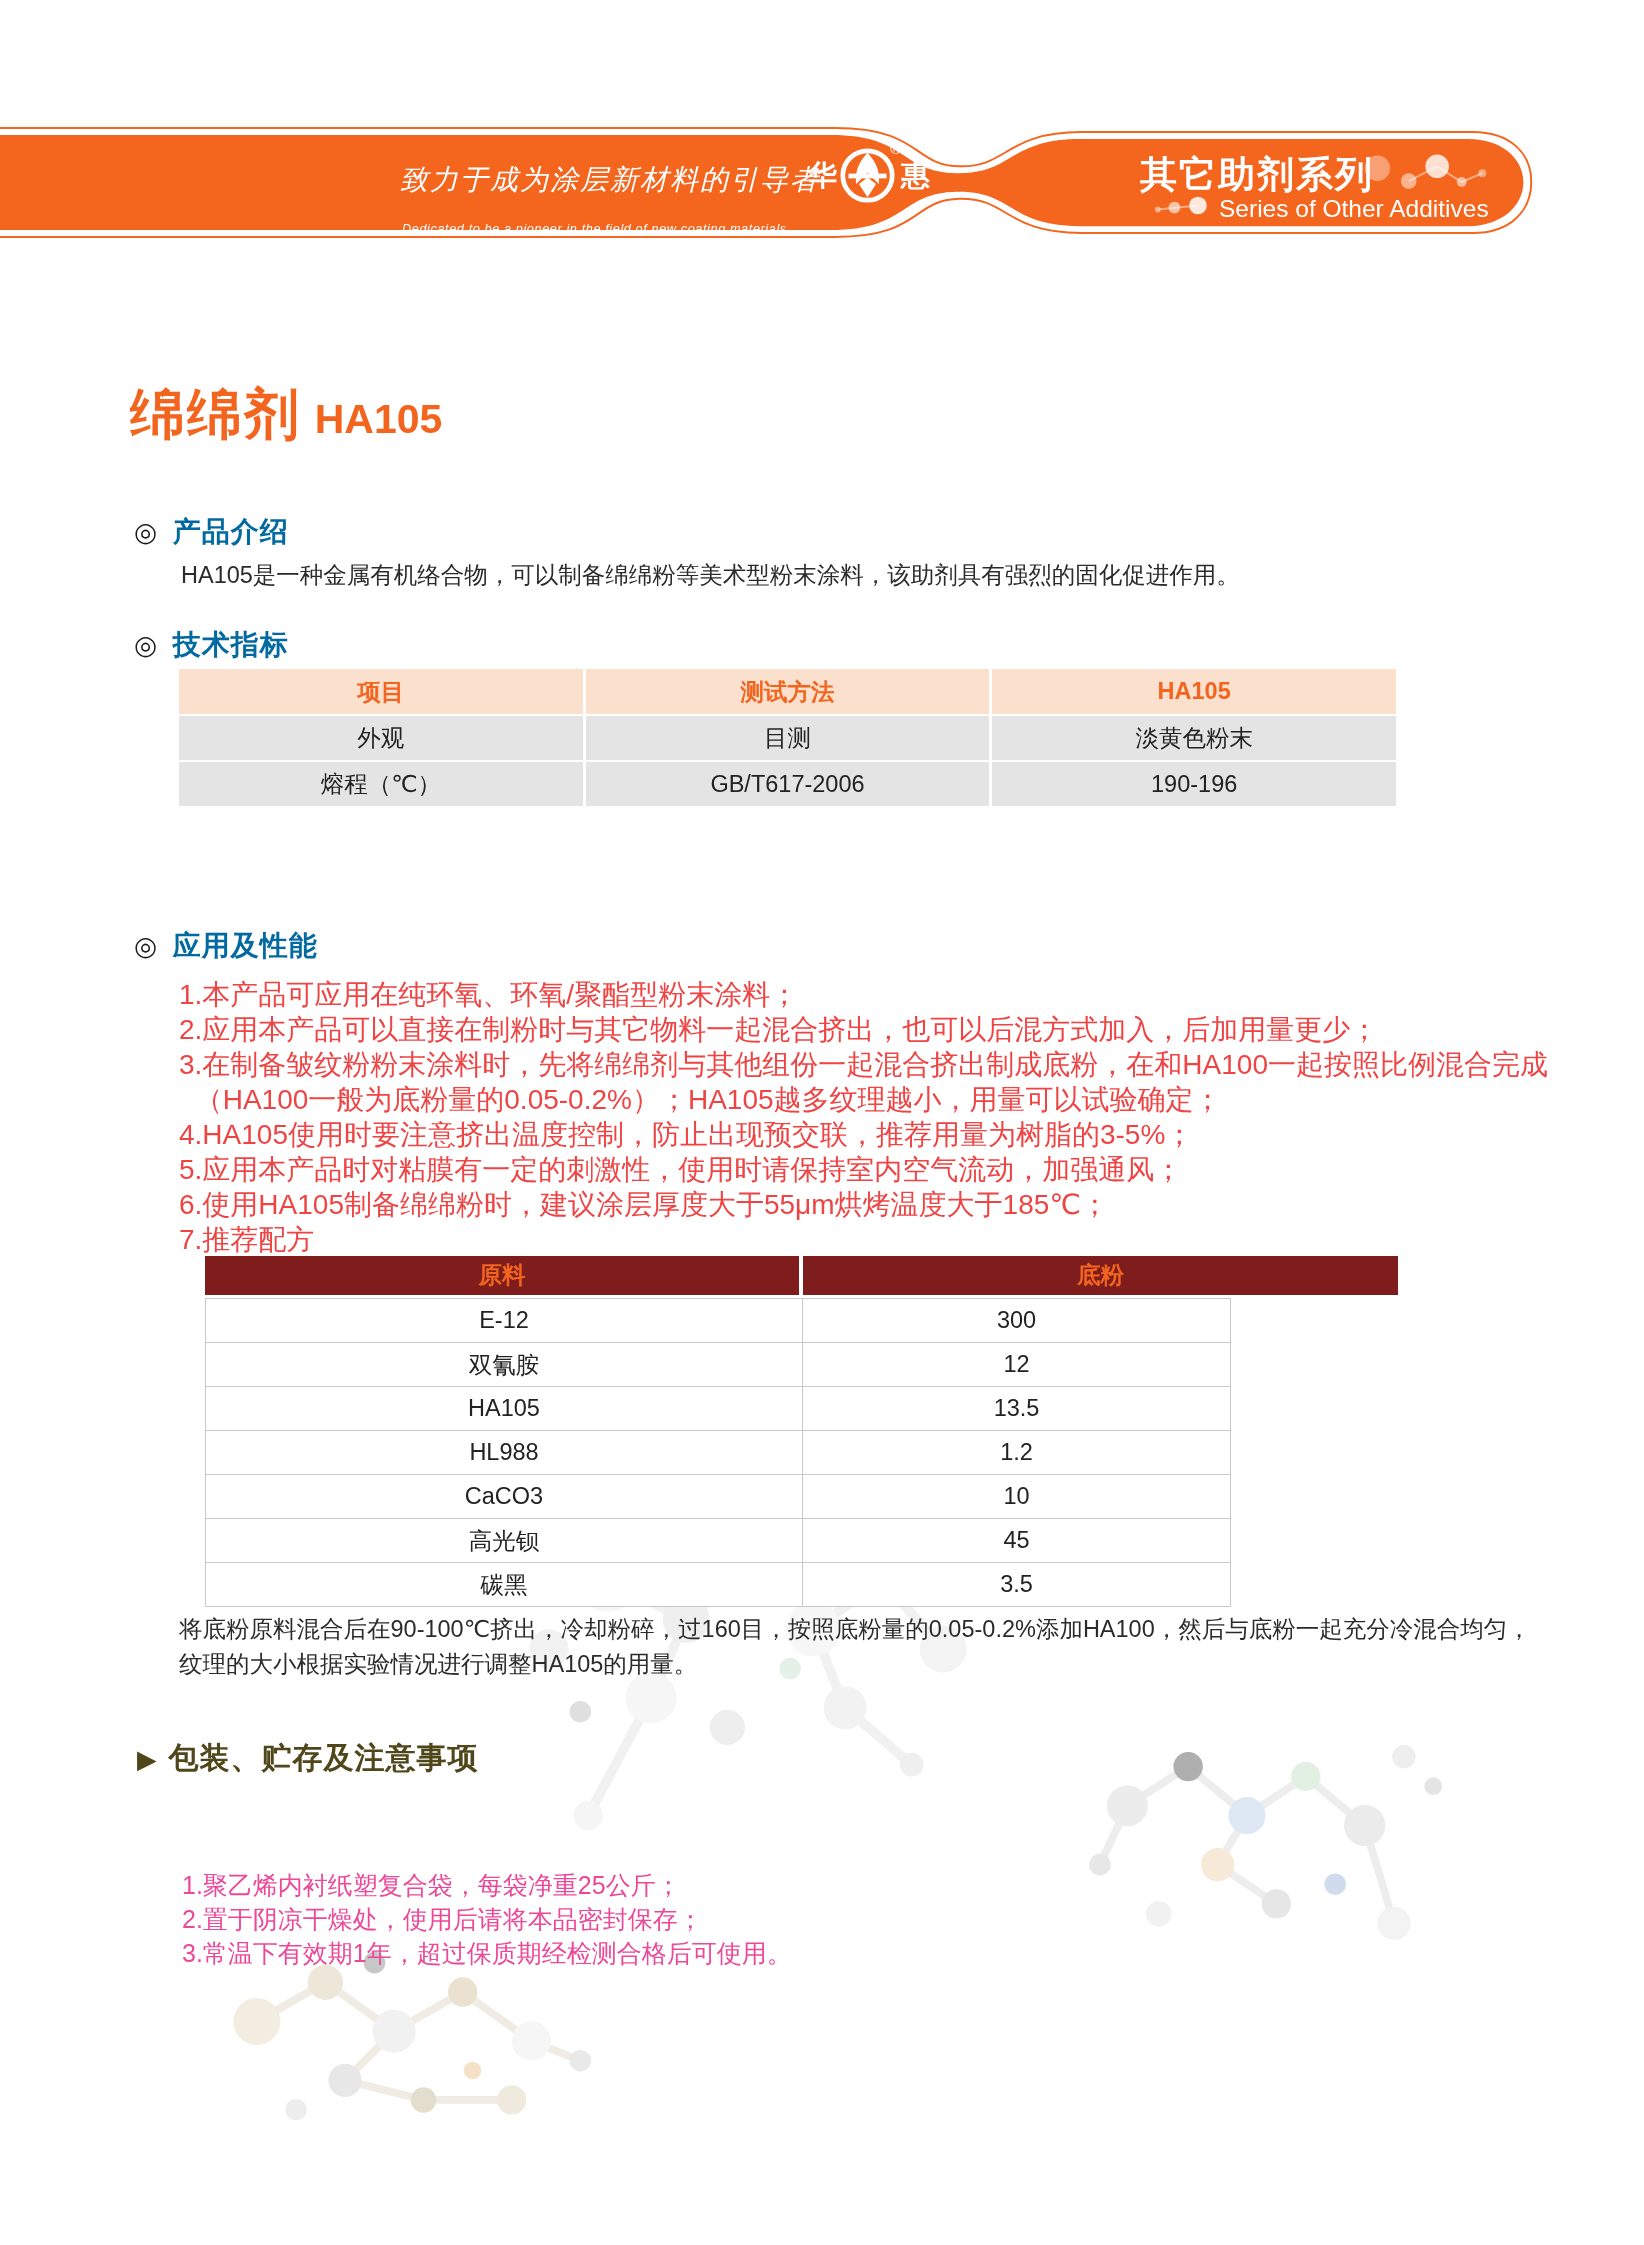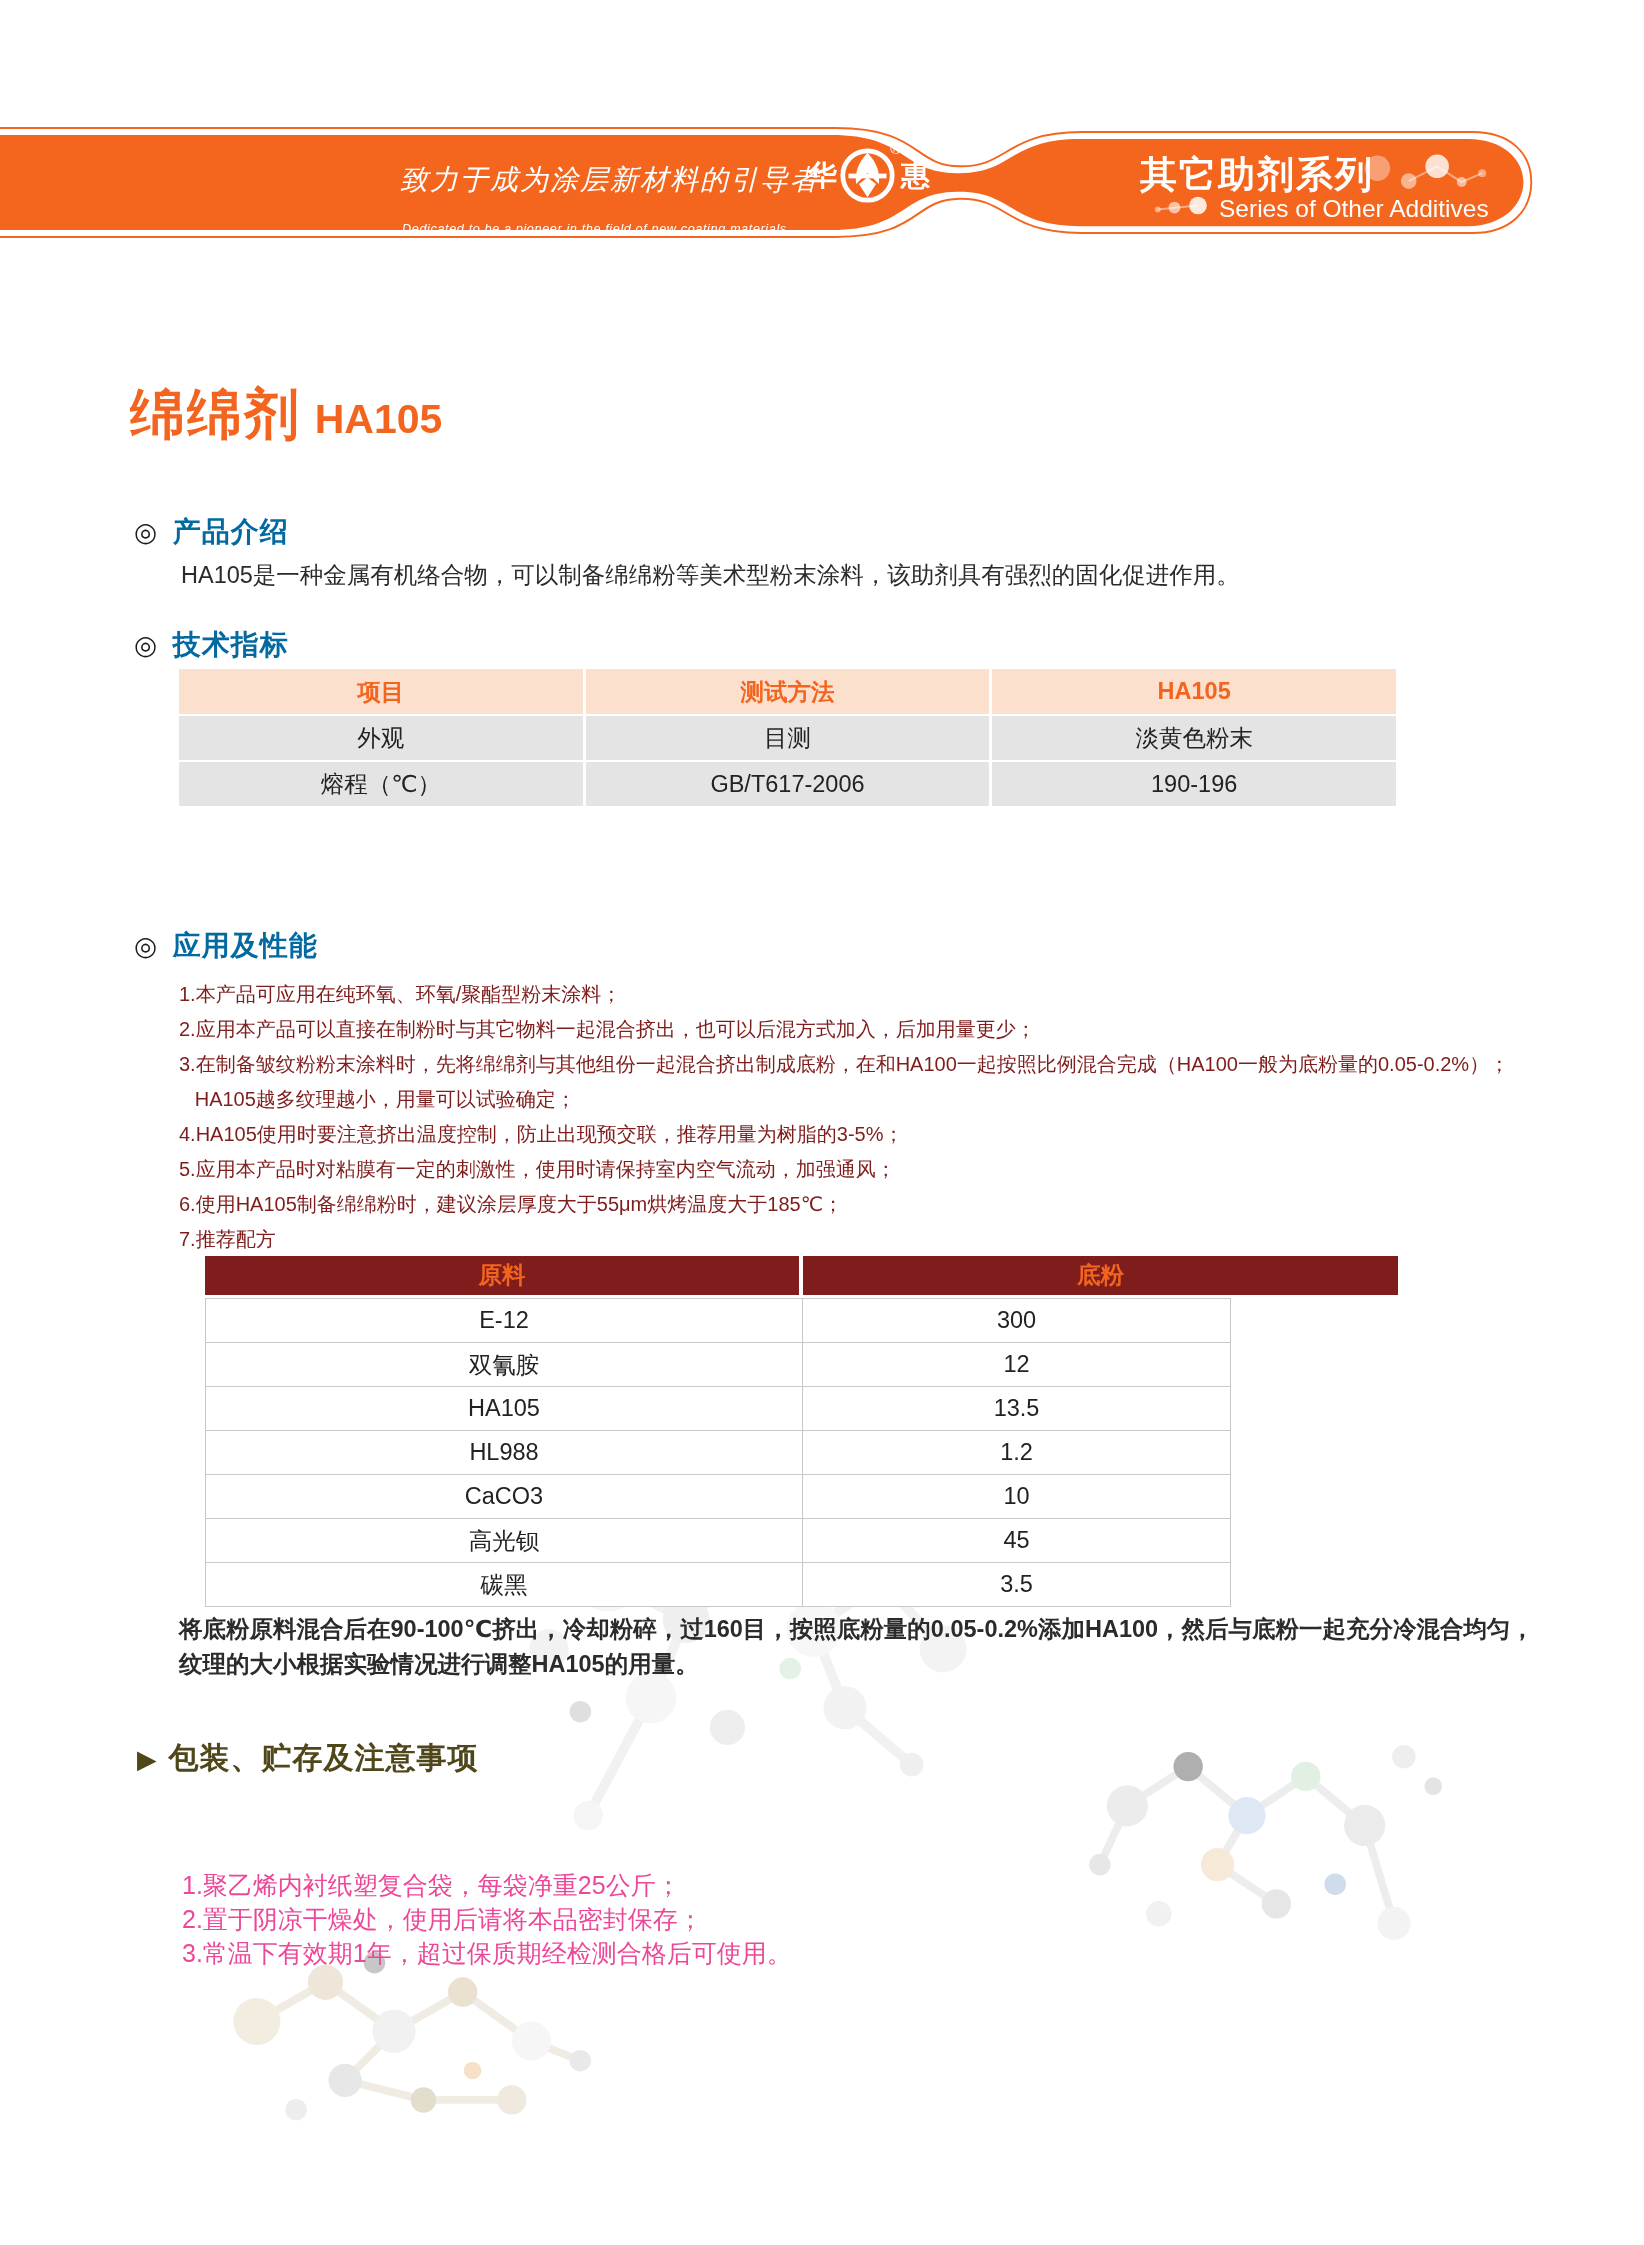--- a/index.html
+++ b/index.html
@@ -31,33 +31,33 @@
   .marker{font-size:26.5px;color:#1a1a1a;margin-right:15.7px;}
   .sec-title{font-size:28px;font-weight:bold;color:#0369a1;letter-spacing:1px;}
   .h-intro{top:513px;} .h-specs{top:626px;} .h-app{top:927px;}
   .intro-body{position:absolute;left:181px;top:559px;z-index:2;font-size:23.5px;color:#2b2b2b;white-space:nowrap;}
   
   .spec-table{position:absolute;left:176px;top:667px;width:1223px;z-index:2;
               border-collapse:separate;border-spacing:3.9px 2.9px;table-layout:fixed;}
   .spec-table th{background:#FBE0CD;color:#F3641E;font-size:23.5px;font-weight:bold;height:43px;text-align:center;}
   .spec-table td{background:#E4E4E4;color:#222;font-size:23.5px;height:42px;text-align:center;}
   
-  .app-list{position:absolute;left:179px;top:977px;width:1372px;z-index:2;font-size:20px;color:#7f1d1d;}
+  .app-list{position:absolute;left:179px;top:977px;width:1372px;z-index:2;font-size:28px;color:#ef4444;}
   .app-item{line-height:35px;padding-left:15.7px;text-indent:-15.7px;}
   
   .formula-head{position:absolute;left:205px;top:1256px;width:1193px;height:39px;z-index:2;display:flex;gap:3.9px;}
   .formula-head .cell{background:#7f1d1d;color:#F3641E;font-size:23.5px;font-weight:bold;
                       line-height:39px;text-align:center;}
   .formula-head .c1{width:594px;} .formula-head .c2{flex:1;}
   .formula-table{position:absolute;left:205px;top:1298px;width:1026px;z-index:2;border-collapse:collapse;}
   .formula-table td{border:1px solid #C8C8C8;background:#fff;height:41px;text-align:center;
                     font-size:23.5px;color:#222;}
   .formula-table td.c1{width:594px;}
   .note{position:absolute;left:179px;top:1612px;width:1431px;z-index:2;font-size:23.5px;
-        color:#2b2b2b;line-height:35px;font-weight:bold;}
+        color:#2b2b2b;line-height:35px;}
   
   .pack-head{position:absolute;left:137px;top:1738px;z-index:2;display:flex;align-items:center;}
   .pack-arrow{color:#4F461A;font-size:25.5px;margin-right:11.8px;}
   .pack-title{color:#4F461A;font-size:30px;font-weight:bold;letter-spacing:1px;}
   .pack-list{position:absolute;left:182px;top:1868px;z-index:2;font-size:25px;color:#ec4899;line-height:34px;}
 </style>
 </head>
 <body>
 
 <div class="page">

